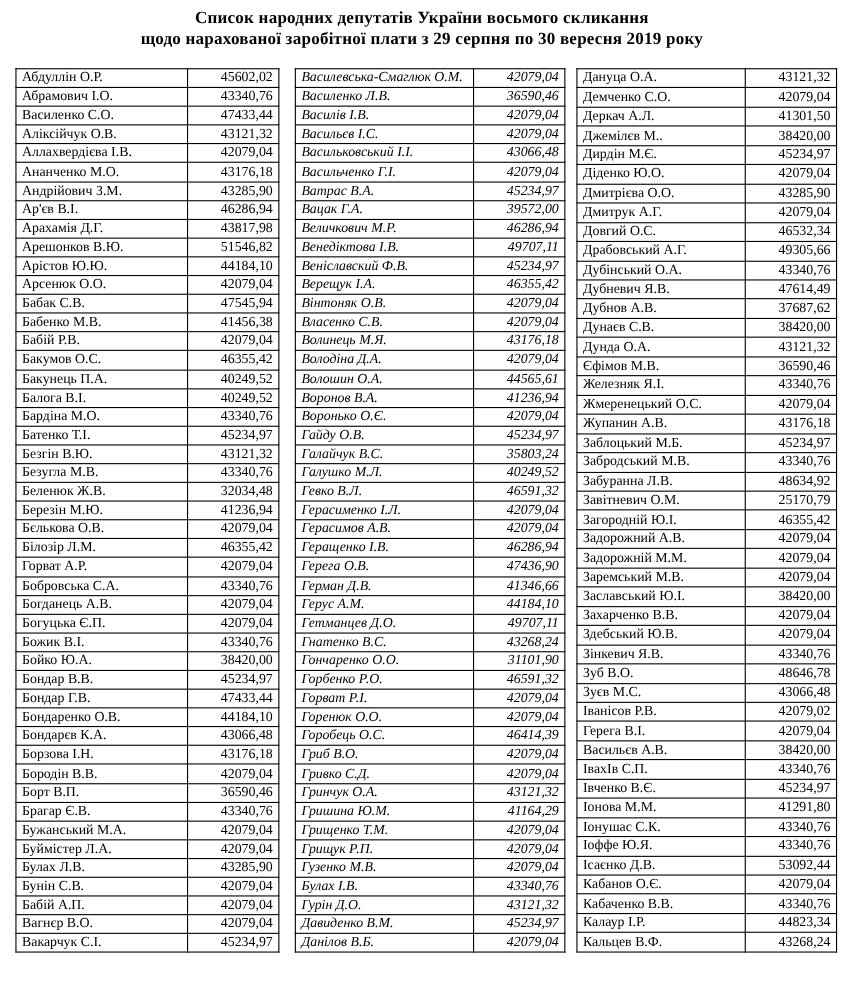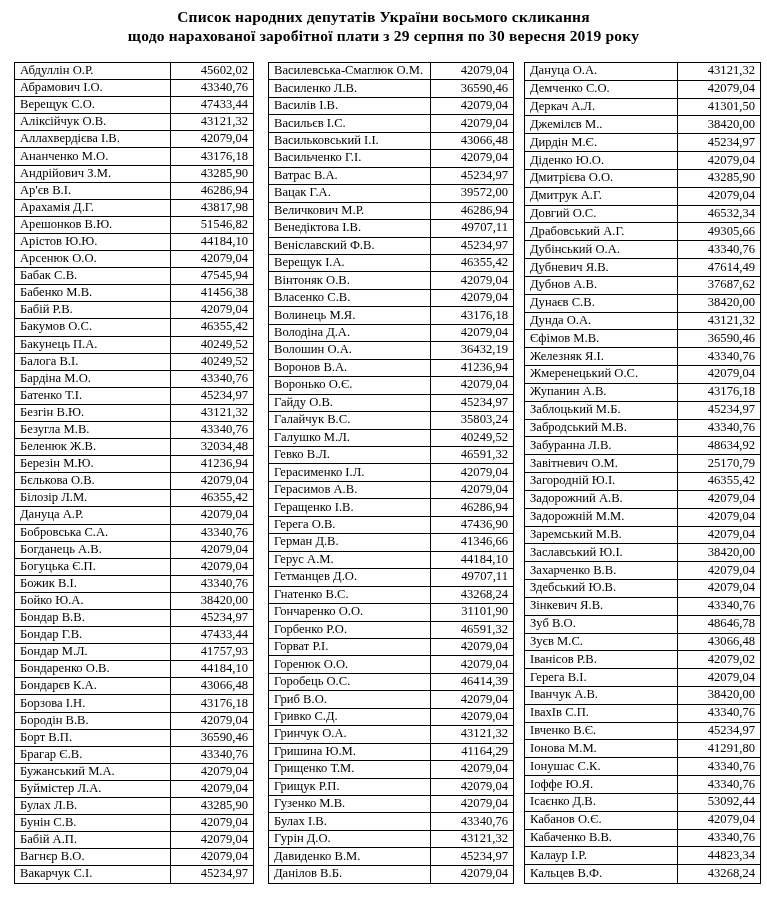--- a/index.html
+++ b/index.html
@@ -37,21 +37,21 @@
     justify-content: flex-start;
   }
   .tables-wrap .gap1 { width: 14px; flex: none; }
   .tables-wrap .gap2 { width: 10px; flex: none; }
   table.roster {
     border-collapse: collapse;
     table-layout: fixed;
     flex: none;
   }
   table.t0 { width: 240px; }
-  table.t1 { width: 246px; }
+  table.t1 { width: 246px; font-style: italic; }
   table.t2 { width: 237px; }
   table.roster { border: 1.5px solid #000; }
   table.roster td {
     border: 1px solid #000;
     height: 15.1px;
     font-size: 12.6px;
     line-height: 13px;
     padding: 0 5px 1px 5px;
     overflow: hidden;
     white-space: nowrap;
@@ -75,21 +75,21 @@
         <tbody>
           <tr>
             <td class="name-cell"><span class="nm">Абдуллін О.Р.</span></td>
             <td class="amount-cell">45602,02</td>
           </tr>
           <tr>
             <td class="name-cell"><span class="nm">Абрамович І.О.</span></td>
             <td class="amount-cell">43340,76</td>
           </tr>
           <tr>
-            <td class="name-cell"><span class="nm">Верещук С.О.</span></td>
+            <td class="name-cell"><span class="nm">Василенко С.О.</span></td>
             <td class="amount-cell">47433,44</td>
           </tr>
           <tr>
             <td class="name-cell"><span class="nm">Аліксійчук О.В.</span></td>
             <td class="amount-cell">43121,32</td>
           </tr>
           <tr>
             <td class="name-cell"><span class="nm">Аллахвердієва І.В.</span></td>
             <td class="amount-cell">42079,04</td>
           </tr>
@@ -171,21 +171,21 @@
           </tr>
           <tr>
             <td class="name-cell"><span class="nm">Бєлькова О.В.</span></td>
             <td class="amount-cell">42079,04</td>
           </tr>
           <tr>
             <td class="name-cell"><span class="nm">Білозір Л.М.</span></td>
             <td class="amount-cell">46355,42</td>
           </tr>
           <tr>
-            <td class="name-cell"><span class="nm">Дануца А.Р.</span></td>
+            <td class="name-cell"><span class="nm">Горват А.Р.</span></td>
             <td class="amount-cell">42079,04</td>
           </tr>
           <tr>
             <td class="name-cell"><span class="nm">Бобровська С.А.</span></td>
             <td class="amount-cell">43340,76</td>
           </tr>
           <tr>
             <td class="name-cell"><span class="nm">Богданець А.В.</span></td>
             <td class="amount-cell">42079,04</td>
           </tr>
@@ -201,24 +201,20 @@
             <td class="name-cell"><span class="nm">Бойко Ю.А.</span></td>
             <td class="amount-cell">38420,00</td>
           </tr>
           <tr>
             <td class="name-cell"><span class="nm">Бондар В.В.</span></td>
             <td class="amount-cell">45234,97</td>
           </tr>
           <tr>
             <td class="name-cell"><span class="nm">Бондар Г.В.</span></td>
             <td class="amount-cell">47433,44</td>
-          </tr>
-          <tr>
-            <td class="name-cell"><span class="nm">Бондар М.Л.</span></td>
-            <td class="amount-cell">41757,93</td>
           </tr>
           <tr>
             <td class="name-cell"><span class="nm">Бондаренко О.В.</span></td>
             <td class="amount-cell">44184,10</td>
           </tr>
           <tr>
             <td class="name-cell"><span class="nm">Бондарєв К.А.</span></td>
             <td class="amount-cell">43066,48</td>
           </tr>
           <tr>
@@ -329,21 +325,21 @@
           <tr>
             <td class="name-cell"><span class="nm">Волинець М.Я.</span></td>
             <td class="amount-cell">43176,18</td>
           </tr>
           <tr>
             <td class="name-cell"><span class="nm">Володіна Д.А.</span></td>
             <td class="amount-cell">42079,04</td>
           </tr>
           <tr>
             <td class="name-cell"><span class="nm">Волошин О.А.</span></td>
-            <td class="amount-cell">36432,19</td>
+            <td class="amount-cell">44565,61</td>
           </tr>
           <tr>
             <td class="name-cell"><span class="nm">Воронов В.А.</span></td>
             <td class="amount-cell">41236,94</td>
           </tr>
           <tr>
             <td class="name-cell"><span class="nm">Воронько О.Є.</span></td>
             <td class="amount-cell">42079,04</td>
           </tr>
           <tr>
@@ -597,21 +593,21 @@
           </tr>
           <tr>
             <td class="name-cell"><span class="nm">Іванісов Р.В.</span></td>
             <td class="amount-cell">42079,02</td>
           </tr>
           <tr>
             <td class="name-cell"><span class="nm">Герега В.І.</span></td>
             <td class="amount-cell">42079,04</td>
           </tr>
           <tr>
-            <td class="name-cell"><span class="nm">Іванчук А.В.</span></td>
+            <td class="name-cell"><span class="nm">Васильєв А.В.</span></td>
             <td class="amount-cell">38420,00</td>
           </tr>
           <tr>
             <td class="name-cell"><span class="nm">ІвахІв С.П.</span></td>
             <td class="amount-cell">43340,76</td>
           </tr>
           <tr>
             <td class="name-cell"><span class="nm">Івченко В.Є.</span></td>
             <td class="amount-cell">45234,97</td>
           </tr>

